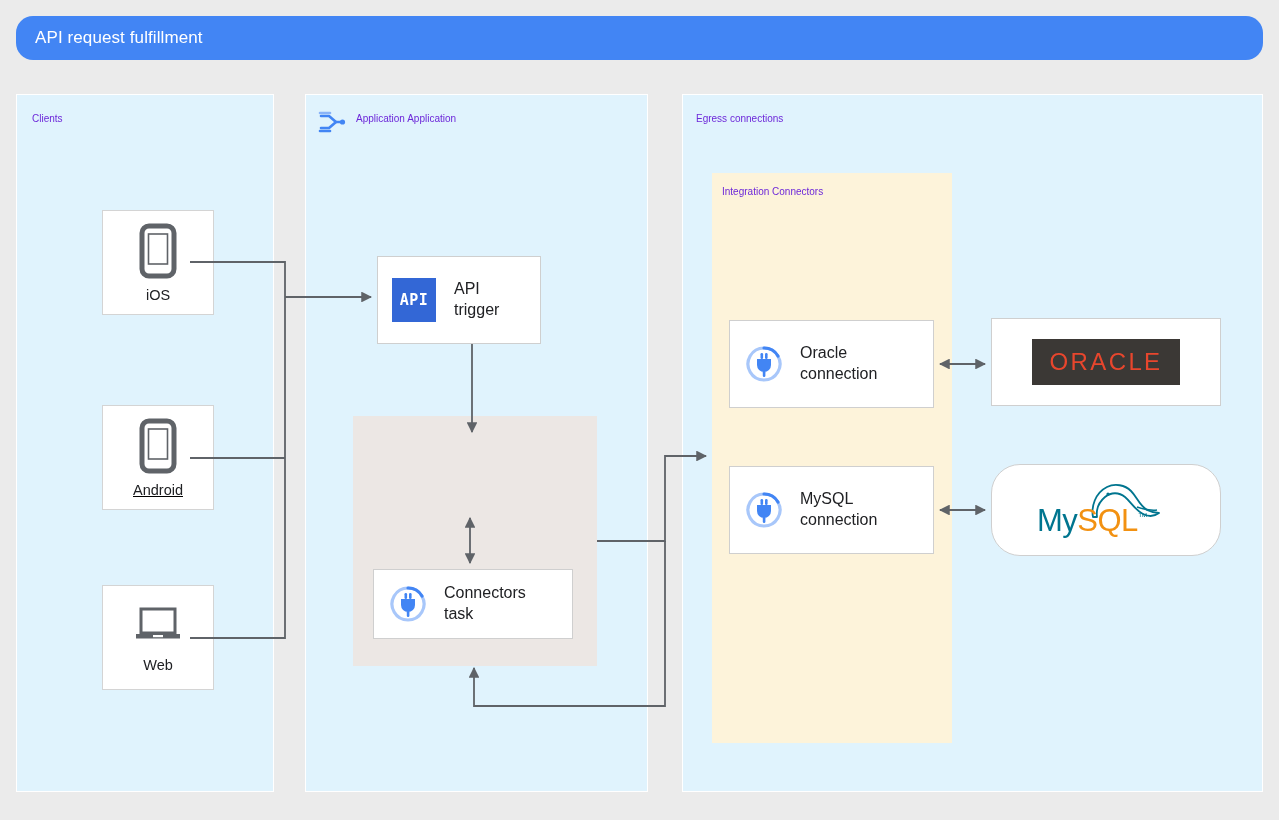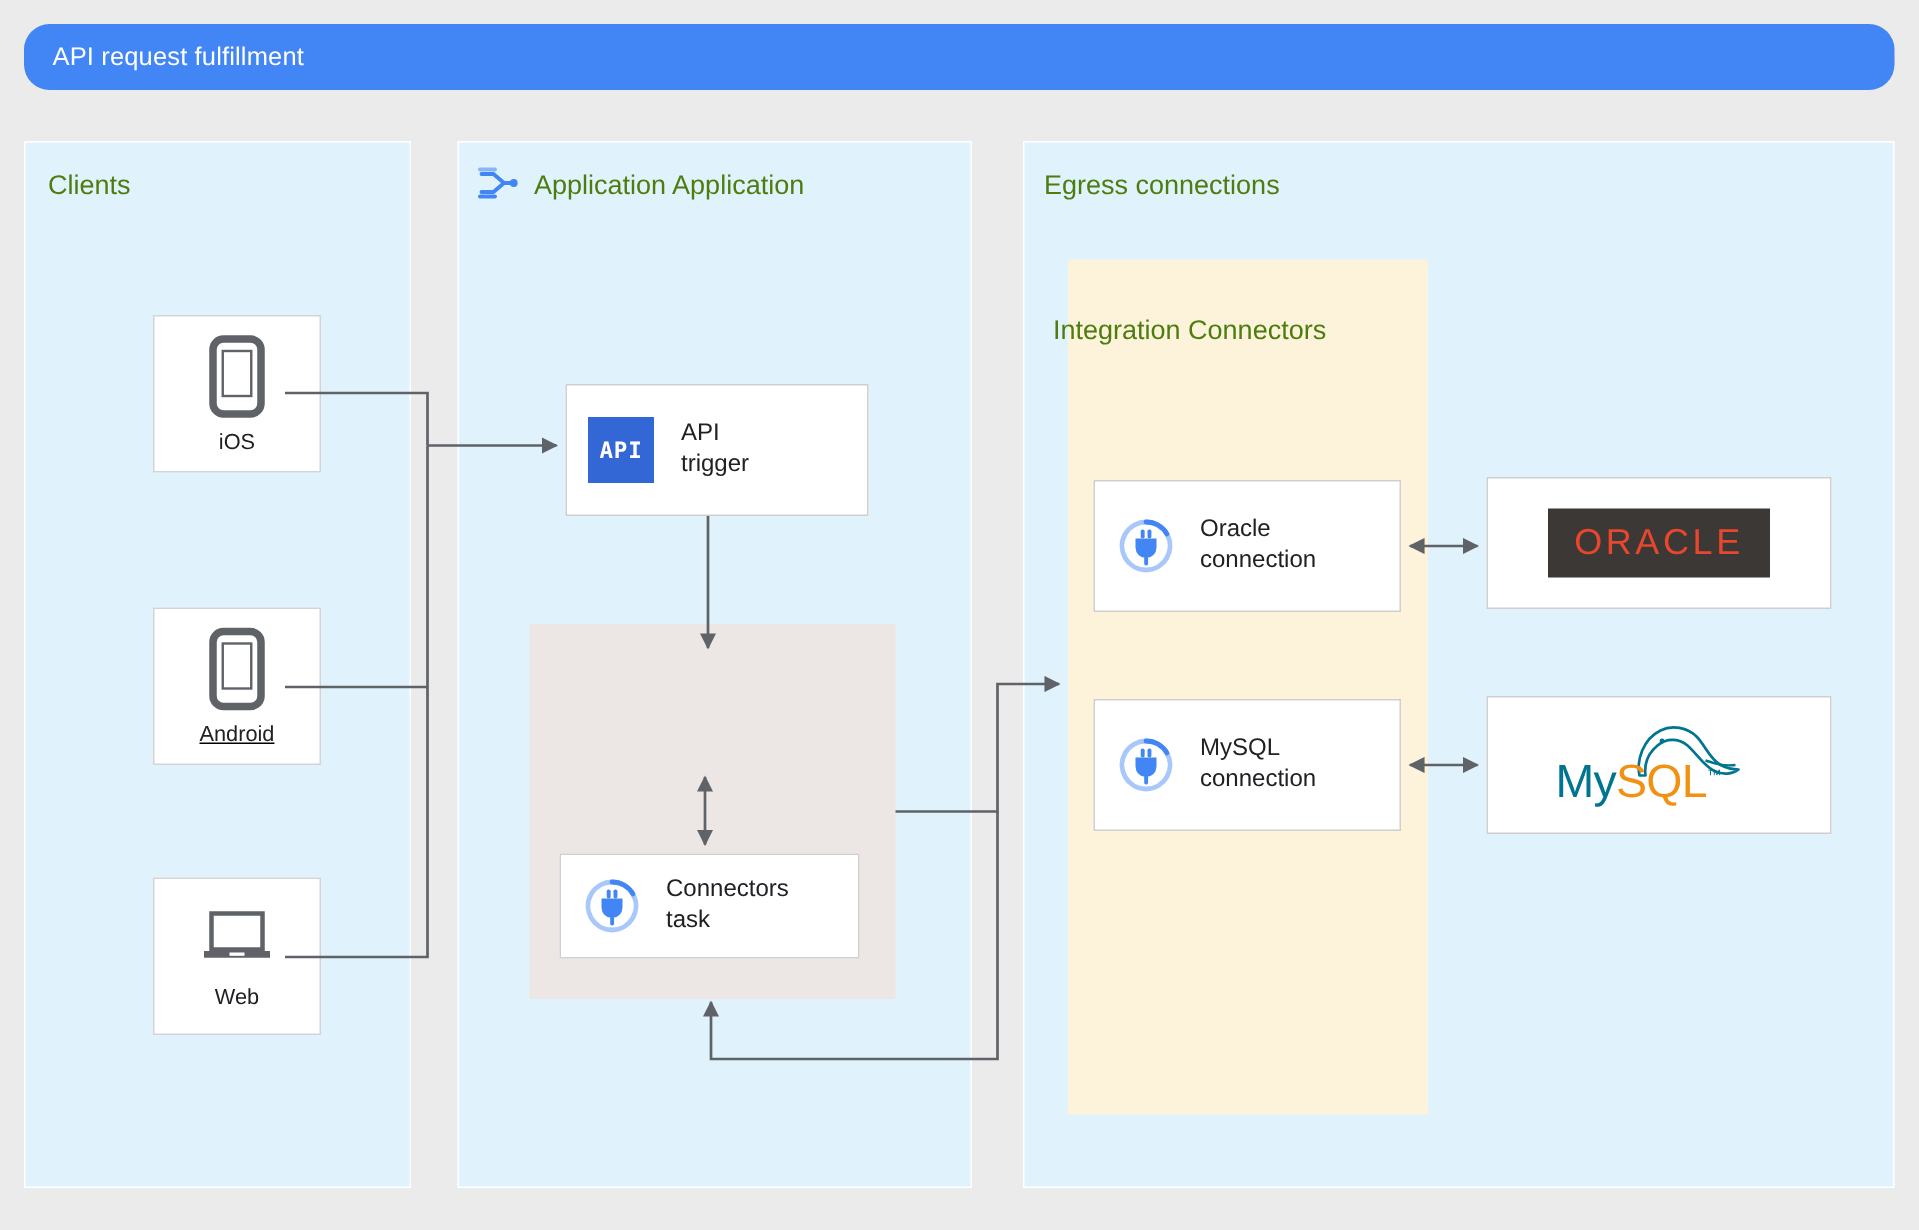--- a/index.html
+++ b/index.html
@@ -38,22 +38,22 @@
 
   
   .panel {
     position: absolute;
     box-sizing: border-box;
     background: #e0f3fd;
     border: 1px solid #ffffff;
   }
   .panel-label {
     position: absolute;
-    font-size: 18px;
-    color: #4d7c0f;
+    font-size: 10px;
+    color: #6d28d9;
     white-space: nowrap;
   }
   .panel-clients   { left: 16px;  top: 94px;  width: 258px; height: 698px; }
   .panel-appint    { left: 305px; top: 94px;  width: 343px; height: 698px; }
   .panel-egress    { left: 682px; top: 94px;  width: 581px; height: 698px; }
 
   .subpanel-connectors {
     position: absolute;
     left: 712px;
     top: 173px;
@@ -186,21 +186,21 @@
       <path d="M3 24 L13 24" stroke="#4285f4" stroke-width="2.6" stroke-linecap="round"></path>
       <path d="M19 15 L24 15" stroke="#4285f4" stroke-width="2.6" stroke-linecap="round"></path>
       <circle cx="25.5" cy="15" r="2.6" fill="#4285f4"></circle>
     </svg>
   </div>
   <div class="panel-label" style="left:356px; top:113px;">Application Application</div>
 
   <div class="panel-label" style="left:696px; top:113px;">Egress connections</div>
 
   <div class="subpanel-connectors"></div>
-  <div class="panel-label" style="left:702px; top:186px;margin-top:24px;">Integration Connectors</div>
+  <div class="panel-label" style="left:722px; top:186px;">Integration Connectors</div>
 
   <div class="subpanel-tasks"></div>
 
   <div class="client-card" style="left:102px; top:210px;">
     <span>
       <svg class="icon" width="40" height="56" viewBox="0 0 40 56">
         <rect x="4" y="3" width="32" height="50" rx="7" ry="7" fill="none" stroke="#5f6368" stroke-width="5"></rect>
         <rect x="10.5" y="11" width="19" height="30" fill="#ffffff" stroke="#5f6368" stroke-width="1.6"></rect>
       </svg>
     </span>
@@ -221,21 +221,21 @@
     <span>
       <svg class="icon" width="52" height="46" viewBox="0 0 52 46">
         <rect x="9" y="6" width="34" height="24" fill="#ffffff" stroke="#5f6368" stroke-width="3"></rect>
         <rect x="4" y="31" width="44" height="4.5" fill="#5f6368"></rect>
         <rect x="21" y="32" width="10" height="2.2" fill="#ffffff"></rect>
       </svg>
     </span>
     <span class="client-name">Web</span>
   </div>
 
-  <div class="node" style="left:377px; top:256px; width:202px; height:88px; padding-left:14px;">
+  <div class="node" style="left:377px; top:256px; width:164px; height:88px; padding-left:14px;">
     <div class="api-badge">
       <span>API</span>
     </div>
     <div class="node-label" style="margin-left:18px;">API
 trigger</div>
   </div>
 
 
   <div class="node" style="left:373px; top:569px; width:200px; height:70px; padding-left:14px;">
     <span>
@@ -281,21 +281,21 @@
     <div class="node-label" style="margin-left:16px;">MySQL
 connection</div>
   </div>
 
   <div class="logo-box" style="left:991px; top:318px; width:230px; height:88px;">
     <div class="oracle-plate">
       <span>ORACLE</span>
     </div>
   </div>
 
-  <div class="logo-box" style="left:991px; top:464px; width:230px; height:92px;">
+  <div class="logo-box" style="left:991px; top:464px; width:230px; height:92px;border-radius:29px;">
     <div class="mysql-wrap">
       <svg class="icon" width="96" height="46" viewBox="0 0 96 46" style="position:absolute; left:46px; top:0;">
         <path d="M16 40 C14 30 18 16 30 10 C38 6 48 8 54 14 C60 20 62 28 70 33 C74 35 78 36 82 36 C78 39 72 40 66 37 C58 33 54 25 48 20 C42 15 34 15 28 20 C22 25 19 32 20 40 Z" fill="none" stroke="#00758f" stroke-width="1.8" stroke-linejoin="round"></path>
         <path d="M60 30 C66 32 72 34 80 33" fill="none" stroke="#00758f" stroke-width="1.6"></path>
         <circle cx="31" cy="17" r="1.6" fill="#00758f"></circle>
       </svg>
       <div class="mysql-word">
         <span class="mysql-my">My</span><span class="mysql-sql">SQL</span><span class="mysql-tm">™</span>
       </div>
     </div>

